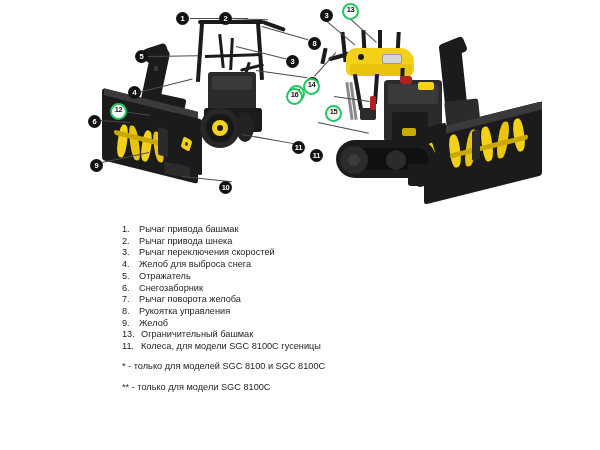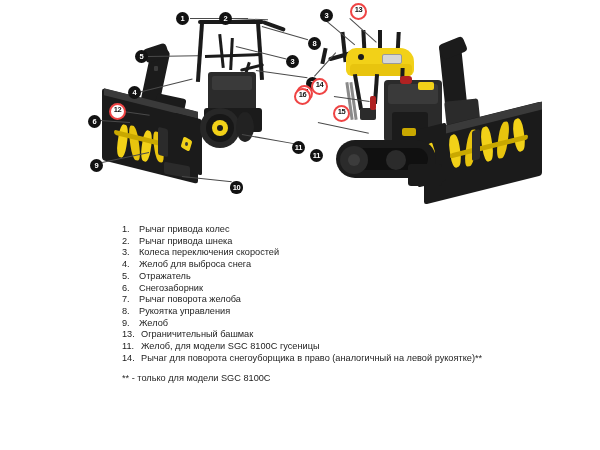--- a/index.html
+++ b/index.html
@@ -46,23 +46,22 @@
     font-weight: bold;
     line-height: 13px;
     text-align: center;
     letter-spacing: -0.3px;
     z-index: 40;
     font-family: "Liberation Sans", sans-serif;
   }
   .callout.outline {
     background: #ffffff;
     color: #121212;
-    border: 2px solid #ef4444;
+    border: 2px solid #22c55e;
     line-height: 9px;
-    margin-left: 8px;
   }
   .leader {
     position: absolute;
     height: 1px;
     background: #4a4a4a;
     transform-origin: 0 0;
     z-index: 30;
   }
 
   
@@ -159,24 +158,24 @@
     <div class="leader" style="left:96px; top:172px; width:50px; transform:rotate(6deg);"></div>
     <div class="leader" style="left:156px; top:130px; width:54px; transform:rotate(10deg);"></div>
 
     <div class="callout" style="left:90px;  top:8px;">1</div>
     <div class="callout" style="left:133px; top:8px;">2</div>
     <div class="callout" style="left:222px; top:33px;">8</div>
     <div class="callout" style="left:200px; top:51px;">3</div>
     <div class="callout" style="left:220px; top:73px;">7</div>
     <div class="callout" style="left:49px;  top:46px;">5</div>
     <div class="callout" style="left:42px;  top:82px;">4</div>
-    <div class="callout outline" style="left:15px; top:99px;">12</div>
+    <div class="callout outline" style="left:24px; top:99px;">12</div>
     <div class="callout" style="left:2px;   top:111px;">6</div>
     <div class="callout" style="left:4px;   top:155px;">9</div>
-    <div class="callout" style="left:144px; top:177px;border-radius:6px;">10</div>
+    <div class="callout" style="left:133px; top:177px;">10</div>
     <div class="callout" style="left:206px; top:137px;">11</div>
     <div class="callout outline" style="left:202px; top:81px;">14</div>
   </div>
 
   <div class="machine" style="left:300px; top:4px; width:250px; height:200px;">
 
     <div class="part blk" style="left:42px; top:28px; width:4px; height:30px; transform:rotate(-6deg);"></div>
     <div class="part blk" style="left:62px; top:26px; width:4px; height:26px; transform:rotate(-3deg);"></div>
     <div class="part blk" style="left:78px; top:26px; width:4px; height:26px;"></div>
     <div class="part blk" style="left:96px; top:28px; width:4px; height:28px; transform:rotate(3deg);"></div>
@@ -241,29 +240,29 @@
   <div class="callout outline" style="left:303px; top:78px;">14</div>
   <div class="callout outline" style="left:325px; top:105px;">15</div>
   <div class="callout" style="left:310px; top:149px;">11</div>
   <div class="callout outline" style="left:286px; top:88px;">16</div>
 </div>
 
 <div id="legend">
 
   <div class="legend-row">
     <span class="legend-num">1.</span>
-    <span class="legend-text">Рычаг привода колес</span>
+    <span class="legend-text">Рычаг привода башмак</span>
   </div>
   <div class="legend-row">
     <span class="legend-num">2.</span>
     <span class="legend-text">Рычаг привода шнека</span>
   </div>
   <div class="legend-row">
     <span class="legend-num">3.</span>
-    <span class="legend-text">Колеса переключения скоростей</span>
+    <span class="legend-text">Рычаг переключения скоростей</span>
   </div>
   <div class="legend-row">
     <span class="legend-num">4.</span>
     <span class="legend-text">Желоб для выброса снега</span>
   </div>
   <div class="legend-row">
     <span class="legend-num">5.</span>
     <span class="legend-text">Отражатель</span>
   </div>
   <div class="legend-row">
@@ -281,21 +280,18 @@
   <div class="legend-row">
     <span class="legend-num">9.</span>
     <span class="legend-text">Желоб</span>
   </div>
   <div class="legend-row">
     <span class="legend-num wide">13.</span>
     <span class="legend-text">Ограничительный башмак</span>
   </div>
   <div class="legend-row">
     <span class="legend-num wide">11.</span>
-    <span class="legend-text">Желоб, для модели SGC 8100C гусеницы</span>
-  </div>
-  <div class="legend-row wrap">
-    <span class="legend-num wide">14.</span>
-    <span class="legend-text">Рычаг для поворота снегоуборщика в право (аналогичный на левой рукоятке)**</span>
-  </div>
-
+    <span class="legend-text">Колеса, для модели SGC 8100C гусеницы</span>
+  </div>
+
+  <div class="footnote">* - только для моделей SGC 8100 и SGC 8100C</div>
   <div class="footnote">** - только для модели SGC 8100C</div>
 </div>
 
 </body></html>

